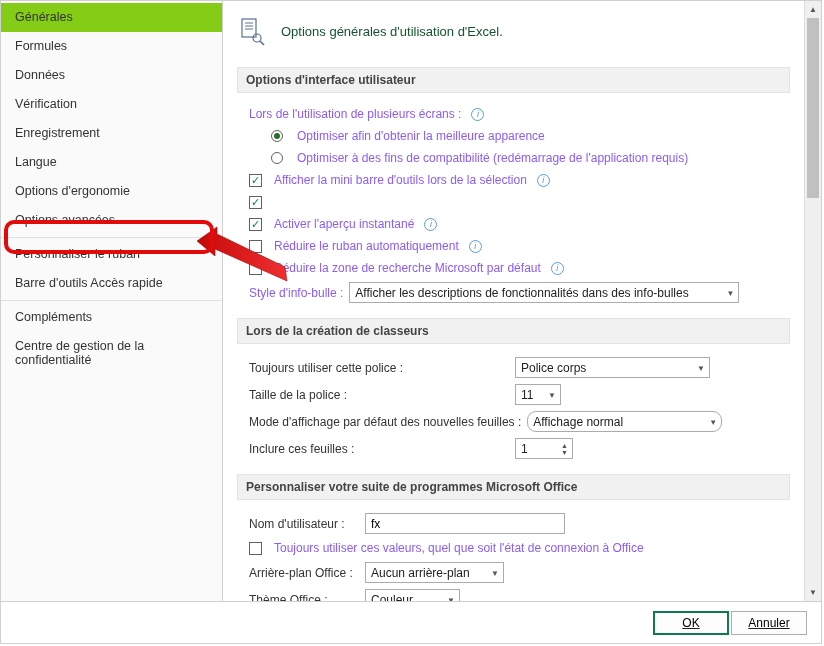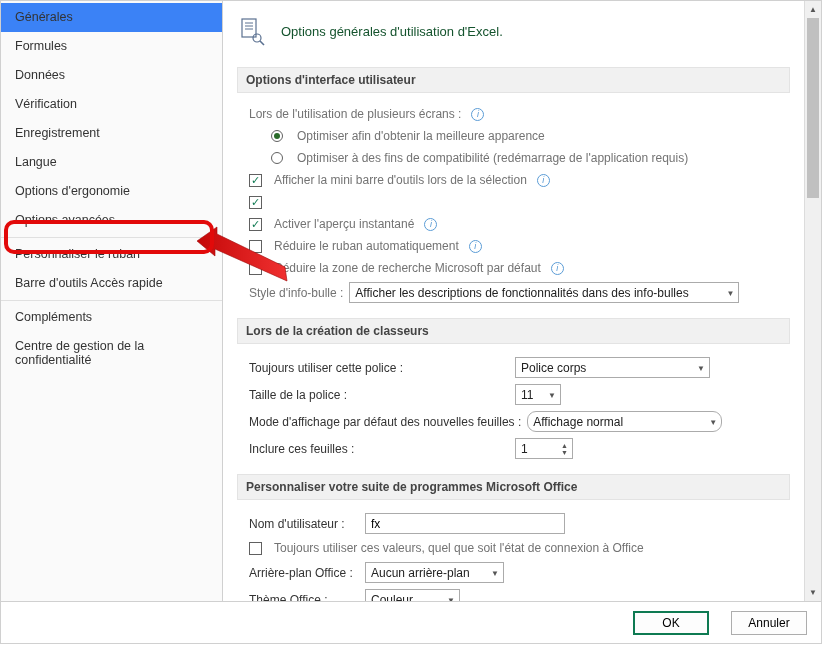--- a/index.html
+++ b/index.html
@@ -36,21 +36,21 @@
     flex-shrink: 0;
   }
   .sidebar-item {
     padding: 7px 14px;
     cursor: pointer;
     font-size: 12.5px;
     color: #333;
     border-bottom: 1px solid transparent;
   }
   .sidebar-item.selected {
-    background: #3b82f6;
+    background: #84cc16;
   }
   .sidebar-sep {
     border-top: 1px solid #e0e0e0;
     margin: 2px 0;
   }
   .content-wrap {
     flex: 1;
     position: relative;
     display: flex;
   }
@@ -154,21 +154,21 @@
     border: 1px solid #5a9bd5;
     border-radius: 50%;
     color: #5a9bd5;
     font-size: 9px;
     font-style: italic;
     display: inline-flex;
     align-items:center; justify-content:center;
     margin-left: 4px;
     flex-shrink:0;
   }
-  .label-text { color:#737373; }
+  .label-text { color:#8b5cf6; }
   .dropdown, .text-input, .num-input {
     border: 1px solid #ababab;
     background: #fff;
     height: 21px;
     font-size: 12px;
     padding: 0 5px;
     display: inline-flex;
     align-items: center;
     position: relative;
   }
@@ -182,23 +182,24 @@
     pointer-events:none;
   }
   .form-grid .field-row { }
   .form-label { min-width: 140px; color:#333; }
   .footer {
     height: 42px;
     border-top: 1px solid #d0d0d0;
     display:flex;
     align-items:center;
     justify-content:flex-end;
-    gap:22px;
+    gap:2px;
     padding: 0 14px;
     background:#fff;
+    text-decoration:underline;
   }
   .btn {
     min-width: 76px;
     height: 24px;
     border: 1px solid #adadad;
     background: #fdfdfd;
     font-size: 12px;
     cursor: pointer;
     padding: 0 12px;
   }

